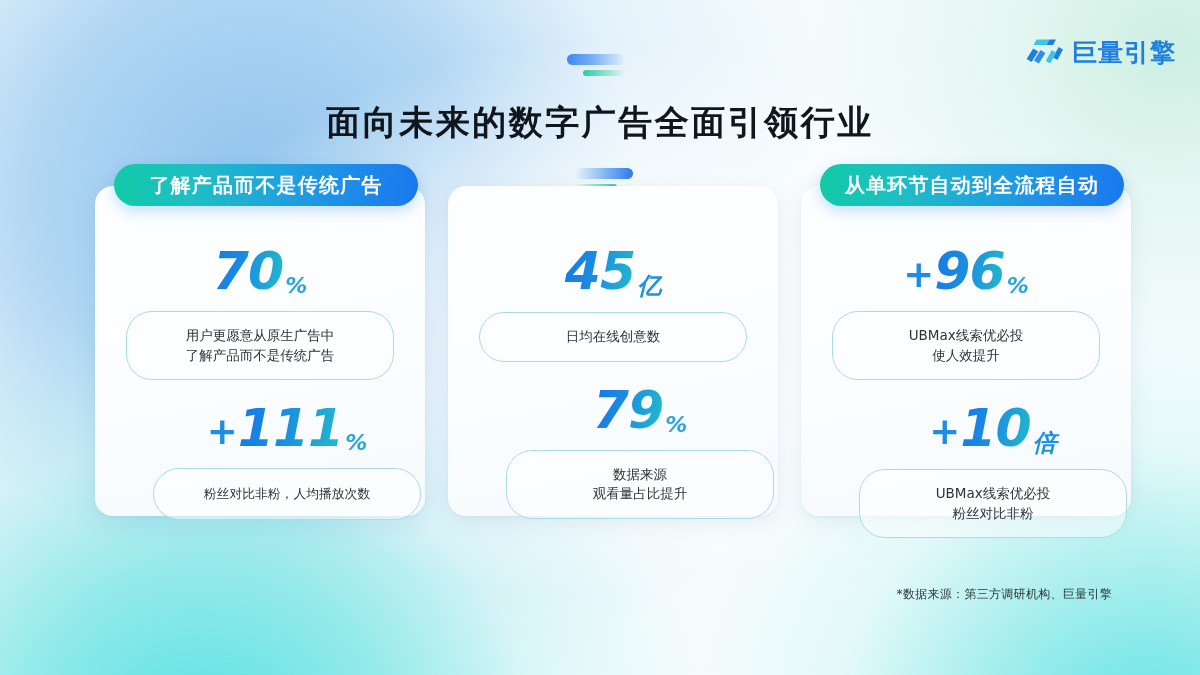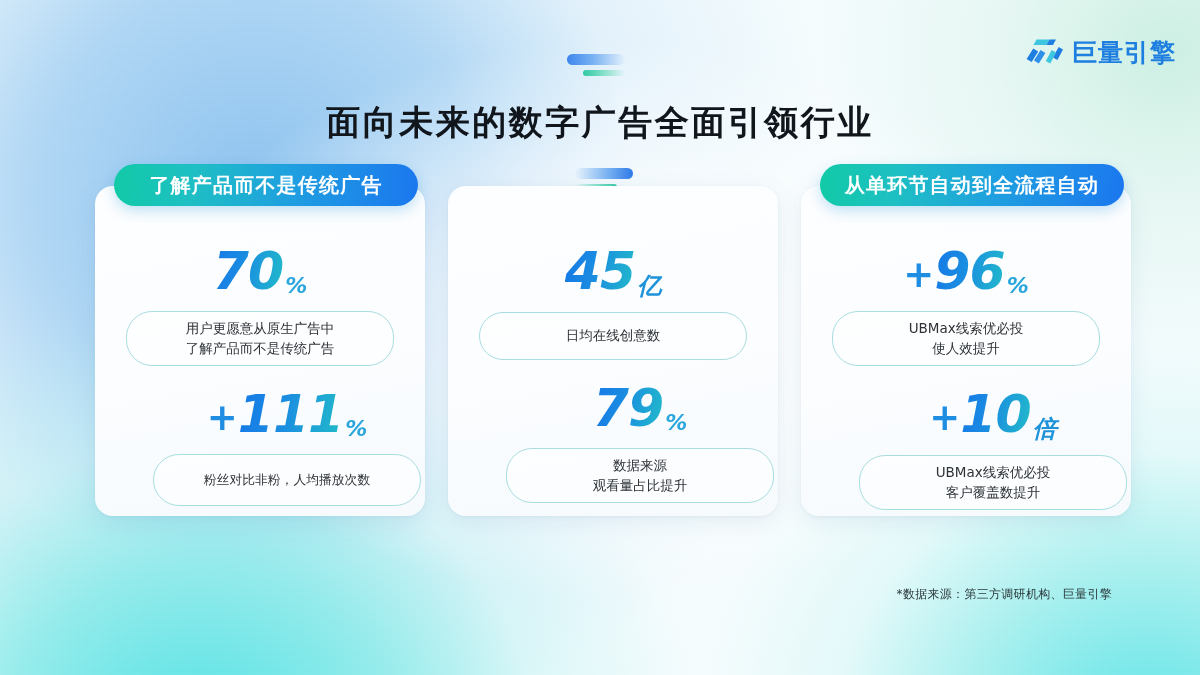--- a/index.html
+++ b/index.html
@@ -207,21 +207,21 @@
   }
 
   .desc {
     margin: 14px auto 0;
     width: 268px;
     min-height: 48px;
     border: 1px solid #a9dee0;
     border-radius: 26px;
     display: flex; flex-direction: column;
     align-items: center; justify-content: center;
-    padding: 7px 10px;
+    padding: 14px 10px;
     background: rgba(255,255,255,0.5);
   }
   .desc.tall { min-height: 52px; }
   .desc-line {
     font-size: 13.5px;
     color: #2d3237;
     line-height: 1.45;
     white-space: nowrap;
     font-family: "DejaVu Sans", "Liberation Sans", sans-serif;
   }
@@ -334,21 +334,21 @@
           <span class="desc-line">UBMax线索优必投</span>
           <span class="desc-line">使人效提升</span>
         </div>
       </div>
       <div class="stat-block second">
         <div class="stat-value">
           <span class="stat-plus">+</span><span class="stat-number">10</span><span class="stat-unit cn">倍</span>
         </div>
         <div class="desc tall">
           <span class="desc-line">UBMax线索优必投</span>
-          <span class="desc-line">客户覆盖数提升</span>
+          <span class="desc-line">粉丝对比非粉</span>
         </div>
       </div>
     </div>
 
   </div>
 
   <div class="footnote">*数据来源：第三方调研机构、巨量引擎</div>
 
 </div>
 

